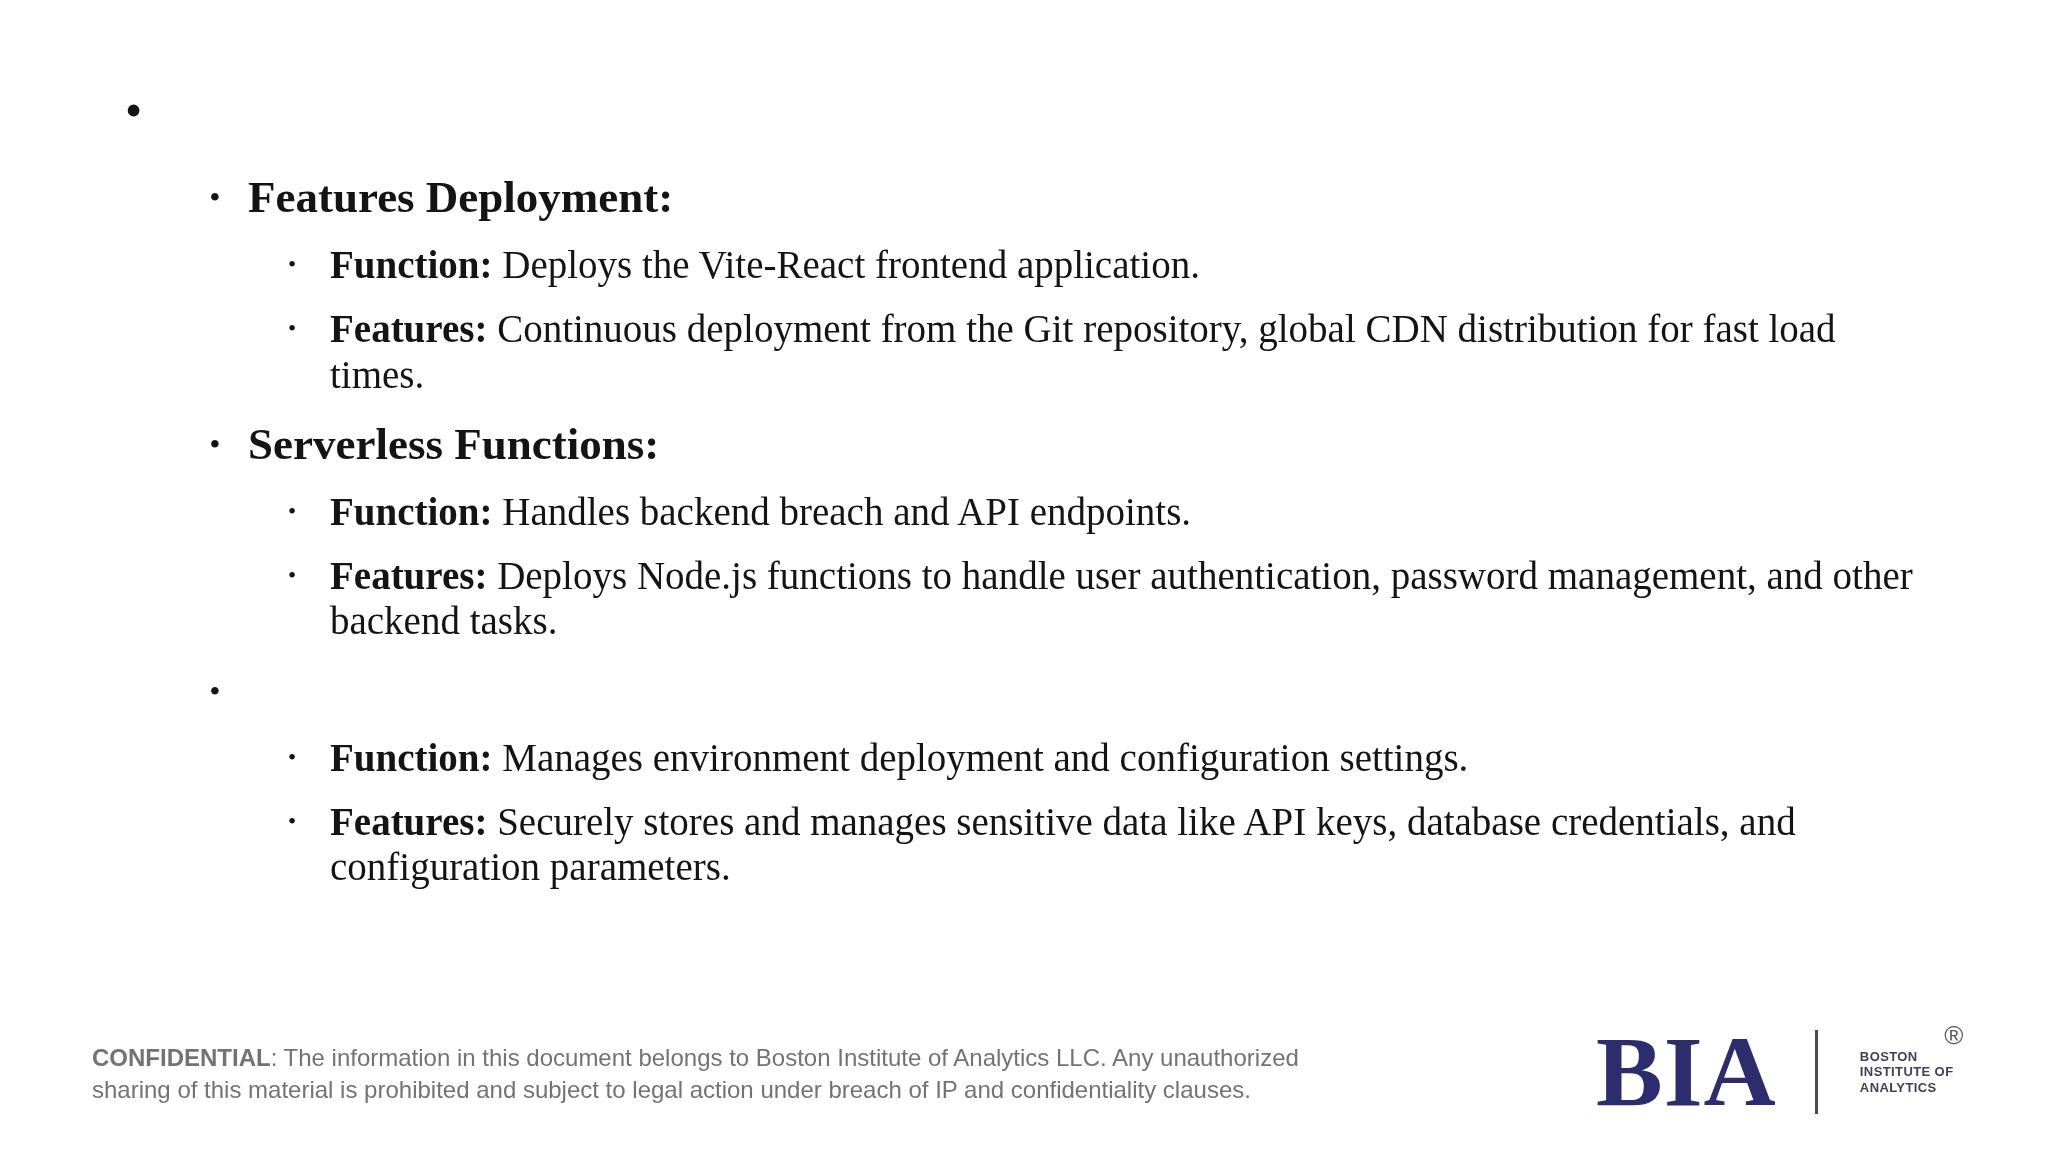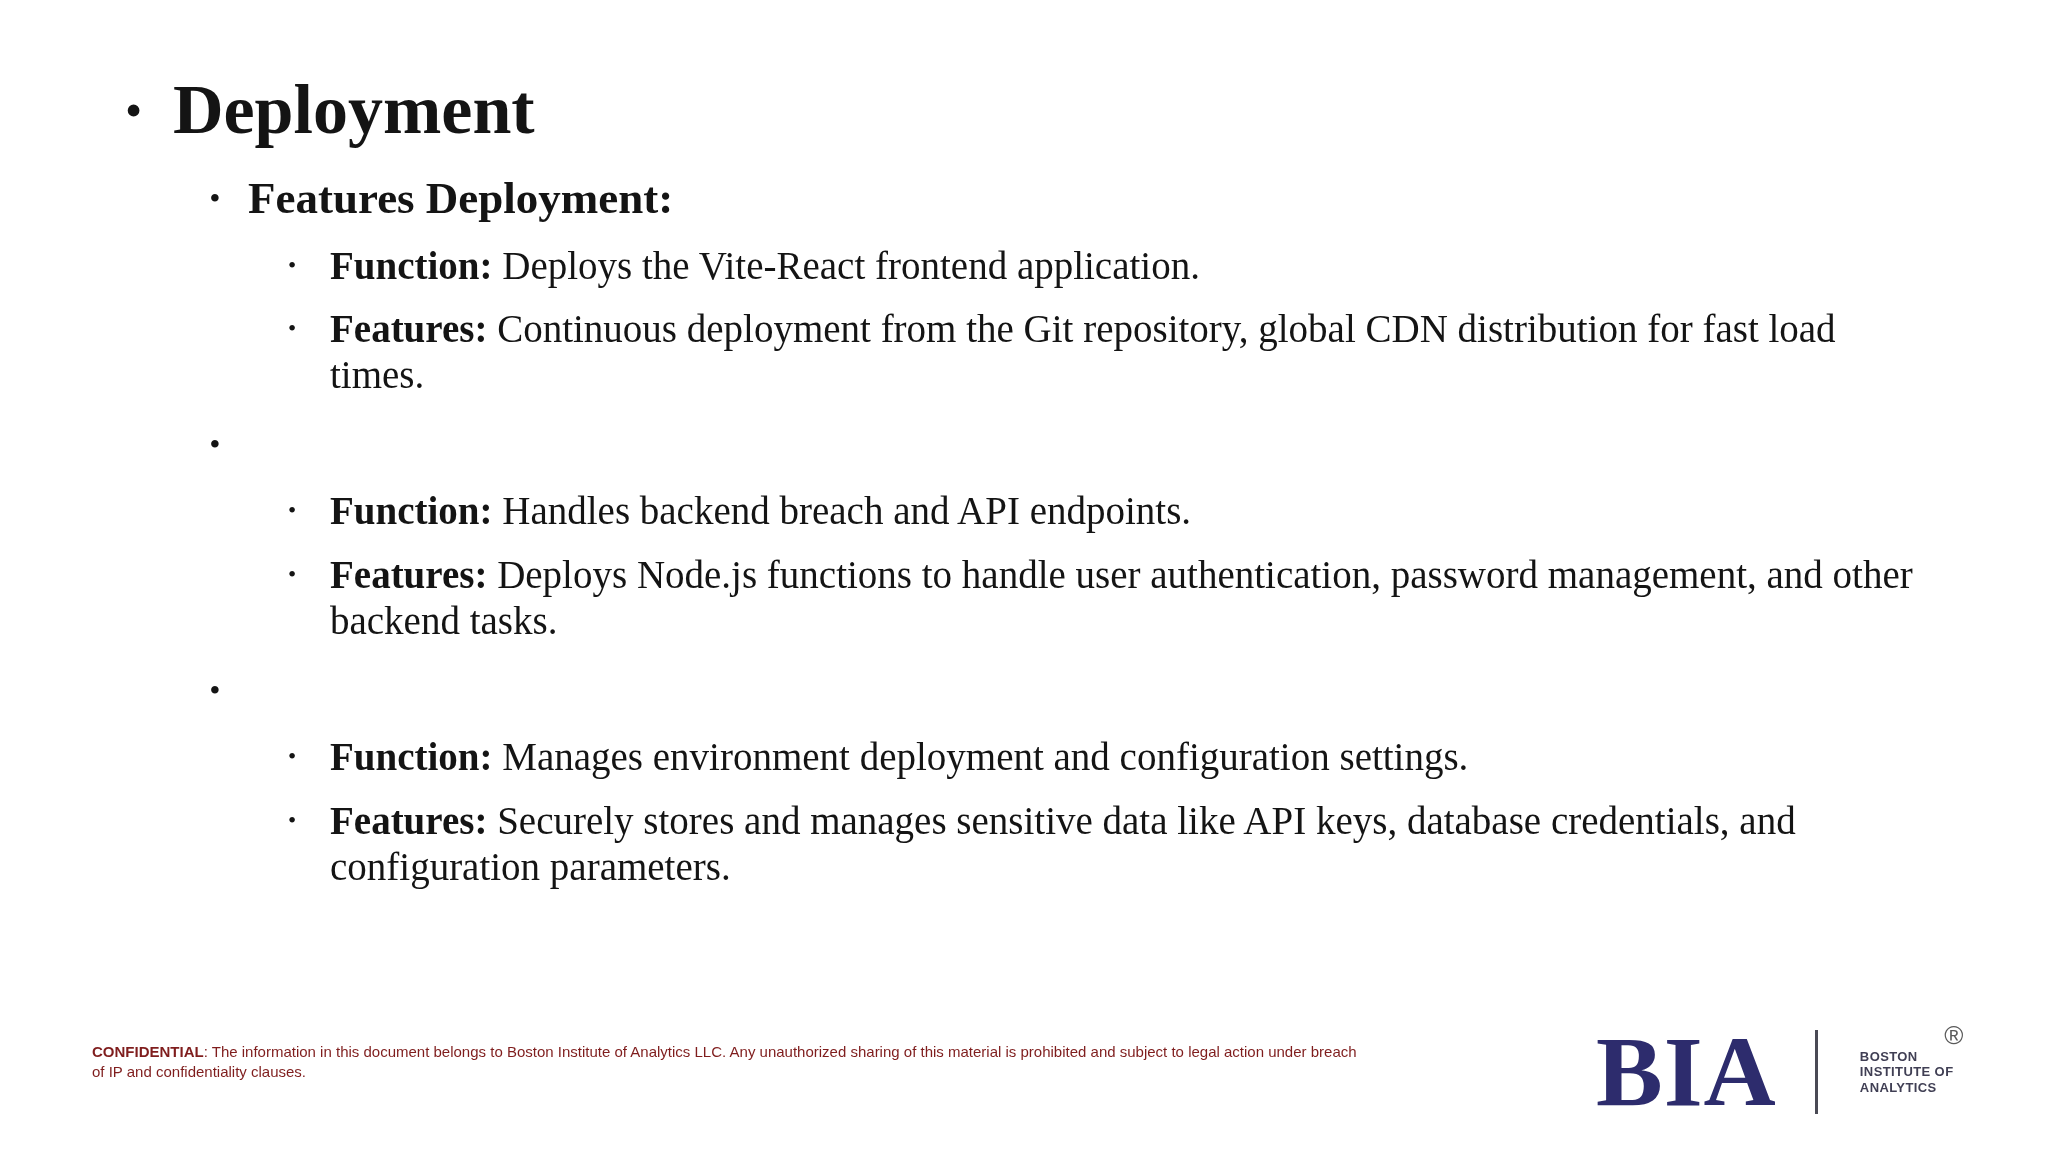--- a/index.html
+++ b/index.html
@@ -30,23 +30,23 @@
   .l3 .text { width: 1605px; max-width: 1605px; }
   .l3 .lbl { font-weight: bold; }
 
   
   .footer {
     position: absolute;
     left: 92px;
     top: 1042px;
     width: 1270px;
     font-family: "Liberation Sans", sans-serif;
-    font-size: 15px;
+    font-size: 24px;
     line-height: 1.33;
-    color: #7f1d1d;
+    color: #737373;
   }
   .footer .conf-label { font-weight: bold; }
 
   
   .logo {
     position: absolute;
     left: 1596px;
     top: 1030px;
     display: flex;
     align-items: center;
@@ -87,38 +87,38 @@
 </style>
 </head>
 <body>
 
 <div class="slide">
 
   <div class="content">
 
     <div class="row l1">
       <span class="bullet">•</span>
-      <span class="text">Deployment</span>
     </div>
 
     <div class="row l2">
       <span class="bullet">•</span>
       <span class="text">Features Deployment:</span>
     </div>
     <div class="row l3">
       <span class="bullet">•</span>
       <div class="text"><span class="lbl">Function:</span> <span>Deploys the Vite-React frontend application.</span></div>
     </div>
     <div class="row l3">
       <span class="bullet">•</span>
       <div class="text"><span class="lbl">Features:</span> <span>Continuous deployment from the Git repository, global CDN distribution for fast load times.</span></div>
     </div>
 
     <div class="row l2">
       <span class="bullet">•</span>
+      <span class="text">Serverless Functions:</span>
     </div>
     <div class="row l3">
       <span class="bullet">•</span>
       <div class="text"><span class="lbl">Function:</span> <span>Handles backend breach and API endpoints.</span></div>
     </div>
     <div class="row l3">
       <span class="bullet">•</span>
       <div class="text"><span class="lbl">Features:</span> <span>Deploys Node.js functions to handle user authentication, password management, and other backend tasks.</span></div>
     </div>
 

